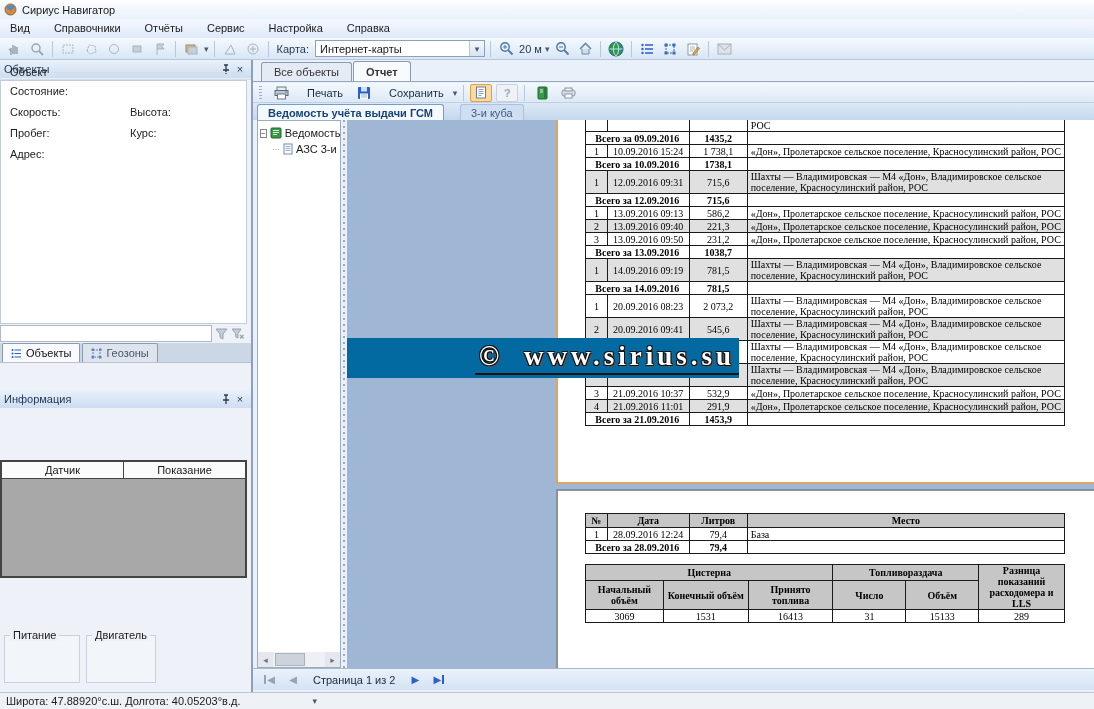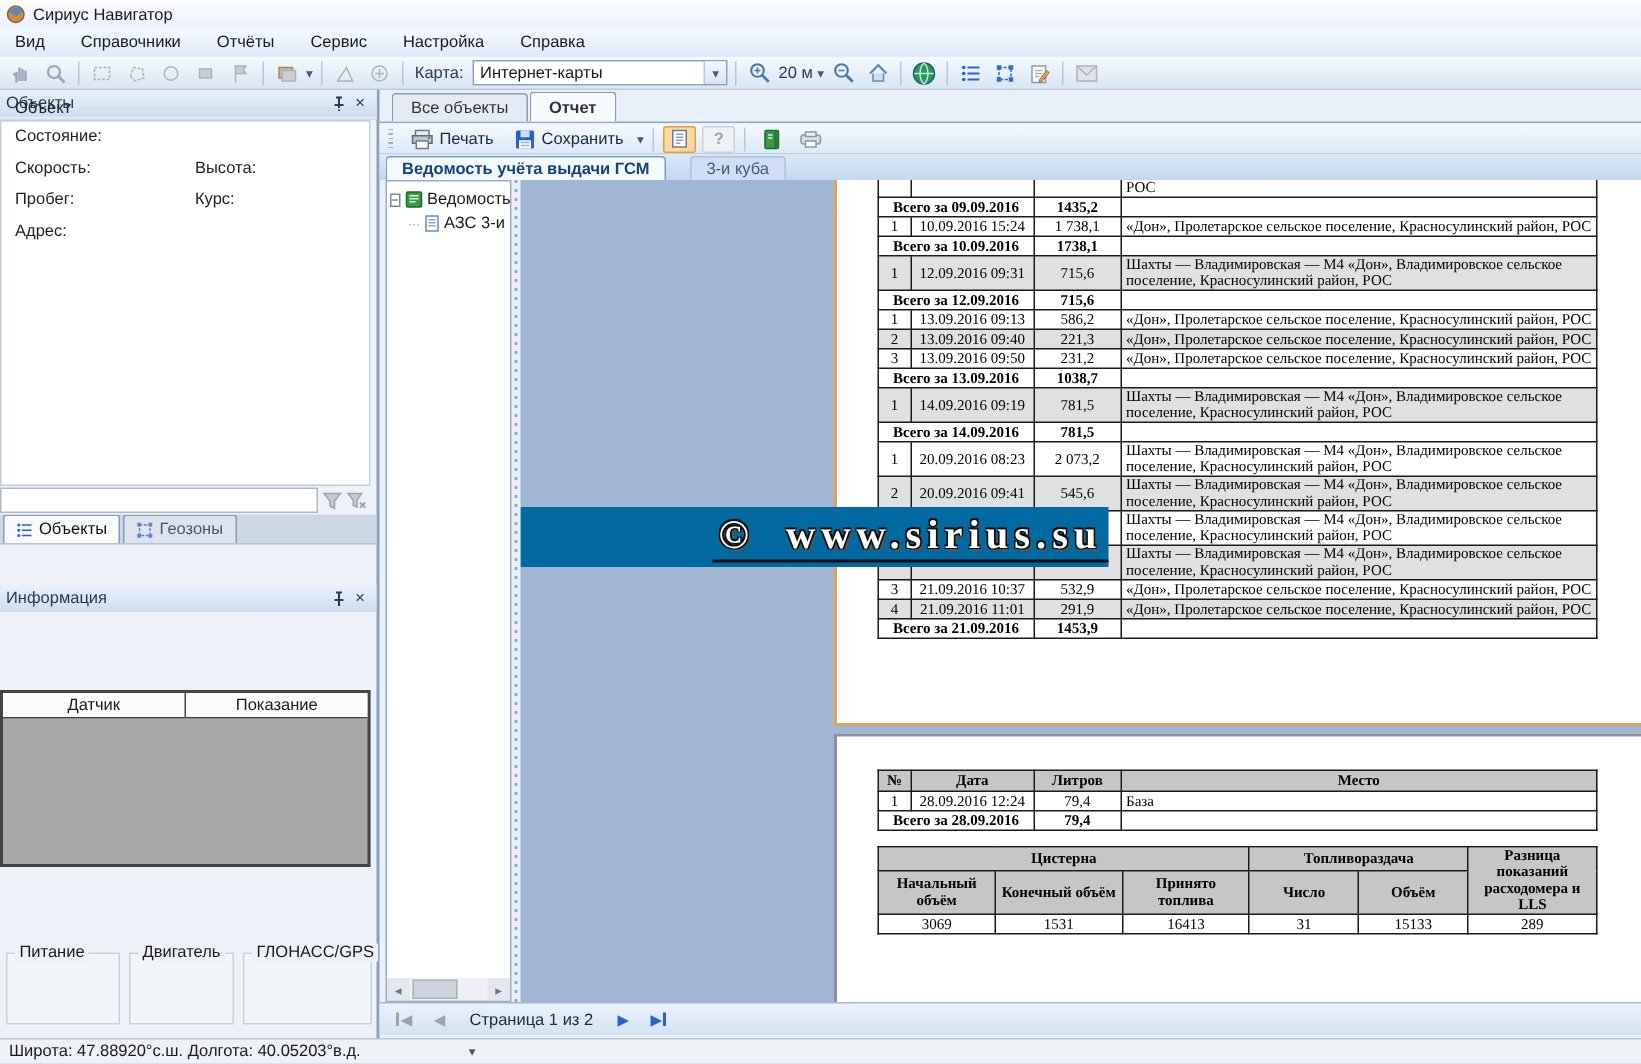--- a/index.html
+++ b/index.html
@@ -42,21 +42,21 @@
   .groupbox { position:absolute; height:48px; border:1px solid #c8d2de; background:#f2f6fa; }
   .grouplabel { position:absolute; top:-7px; left:5px; background:#eef2f8; padding:0 3px; }
 
   
   #rightarea { left:252px; top:60px; width:842px; height:632px; background:#e9f0fa; border-left:1px solid #8ca0bc; }
   #doctabs { position:absolute; left:0; top:2px; width:842px; height:20px; display:flex; align-items:flex-end; padding-left:8px; gap:1px; border-bottom:1px solid #95a8c2; }
   .dtab { height:19px; padding:0 12px; display:flex; align-items:center; border:1px solid #8a9ab0; border-bottom:none; border-radius:3px 3px 0 0; background:#e4ebf5; color:#333; }
   .dtab.active { background:#f8fbfe; font-weight:bold; height:20px; }
   #reporttoolbar { position:absolute; left:0; top:23px; width:842px; height:20px; background:linear-gradient(#f3f8fd,#dde9f7); border-bottom:1px solid #c2d0e2; display:flex; align-items:center; gap:4px; padding-left:6px; }
   .grip { width:3px; height:14px; background:repeating-linear-gradient(#9fb0c4 0 1px, transparent 1px 3px); margin-right:3px; }
-  .rbtn { height:18px; display:flex; align-items:center; gap:4px; padding:0 5px; border-radius:2px; color:#1a2a3e; }
+  .rbtn { height:18px; display:flex; align-items:center; gap:18px; padding:0 5px; border-radius:2px; color:#1a2a3e; }
   .rbtn.iconly { width:22px; justify-content:center; padding:0; }
   .rbtn.toggled { background:#fcd9a0; border:1px solid #d8a248; }
   #reporttabs { position:absolute; left:0; top:43px; width:842px; height:17px; background:linear-gradient(#dce9f7,#c4d7ec); display:flex; align-items:flex-end; padding-left:4px; }
   .rtab { height:16px; display:flex; align-items:center; padding:0 10px; border-radius:3px 3px 0 0; }
   .rtab.active { background:#f4f9fe; border:1px solid #7a9cc8; border-bottom:none; color:#14427e; font-weight:bold; }
   .rtab.idle { background:#cfdff1; color:#3a5a86; border:1px solid #aac2de; border-bottom:none; margin-left:16px; }
 
   #treepanel { position:absolute; left:4px; top:60px; width:84px; height:548px; background:#fff; border:1px solid #9cacc0; overflow:hidden; }
   .treenode { display:flex; align-items:center; gap:3px; height:16px; white-space:nowrap; }
   .expander { width:9px; height:9px; border:1px solid #808890; background:#fff; display:flex; align-items:center; justify-content:center; font-size:8px; line-height:7px; color:#333; margin-left:2px; }
@@ -377,23 +377,20 @@
       <div id="sensorhead">
         <div>Датчик</div>
         <div>Показание</div>
       </div>
     </div>
     <div class="groupbox" style="left:4px; top:575px; width:76px;">
       <span class="grouplabel">Питание</span>
     </div>
     <div class="groupbox" style="left:86px; top:575px; width:70px;">
       <span class="grouplabel">Двигатель</span>
-    </div>
-    <div class="groupbox" style="left:162px; top:575px; width:86px;">
-      <span class="grouplabel">ГЛОНАСС/GPS</span>
     </div>
   </div>
 
   <div id="rightarea" class="abs">
     <div id="doctabs">
       <span class="dtab">
           <span>Все объекты</span>
         </span>
       <span class="dtab active">
           <span>Отчет</span>

